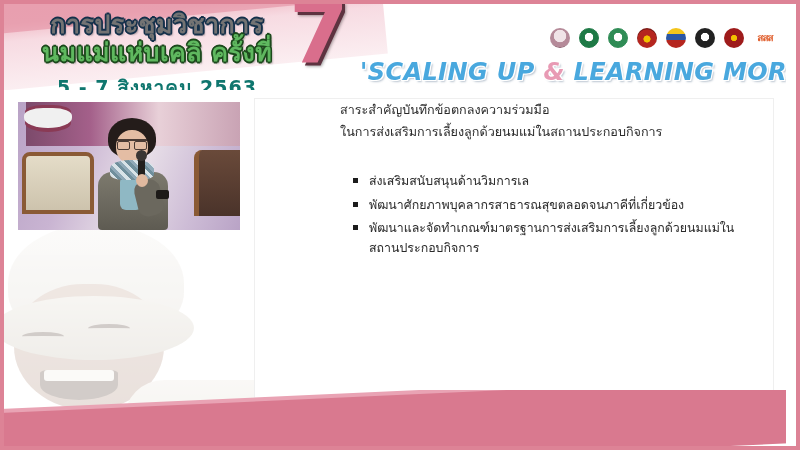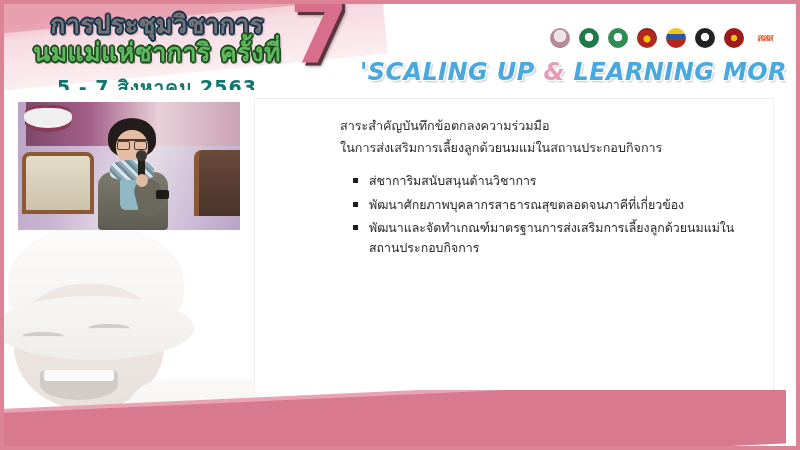--- a/index.html
+++ b/index.html
@@ -253,21 +253,21 @@
     position:absolute; left:120px; top:150px; width:150px; height:60px;
     background:linear-gradient(#f0ece4,#ded8cd); border-radius:40px 20px 0 0;
   }
 
   
   .content-panel {
     position:absolute; left:250px; top:8px; width:520px; height:330px;
     background:#ffffff; border:1px solid #efefef;
   }
   .heading {
-    position:absolute; left:85px; top:16px; width:420px;
+    position:absolute; left:85px; top:0; width:420px;
     font-size:12.6px; color:#2a2a2a; line-height:1.72; white-space:nowrap;
   }
   .bullets {
     position:absolute; left:98px; top:72px; width:400px;
     list-style:none;
   }
   .bullets li {
     position:relative; padding-left:16px;
     font-size:12.4px; color:#2a2a2a; line-height:1.62;
     margin-bottom:3.5px;
@@ -295,21 +295,21 @@
 <body>
 
 <div id="slide">
 
   <div class="header-zone">
     <div class="swoosh"></div>
     <div class="swoosh2"></div>
 
     <div class="title-block">
       <div class="t-line1">การประชุมวิชาการ</div>
-      <div class="t-line2">นมแม่แห่ชาการิ ครั้งที่</div>
+      <div class="t-line2">นมแม่แห่บเคลิ ครั้งที่</div>
       <div class="t-date">5 - 7 สิงหาคม 2563</div>
     </div>
 
     <div class="big-seven">7</div>
 
     <div class="logos">
       <div class="logo lg1">
           <div class="disc"></div>
           <div class="cap"></div>
         </div>
@@ -387,21 +387,21 @@
       </div>
     </div>
 
     <div class="content-panel">
       <div class="heading">
         <div>สาระสำคัญบันทึกข้อตกลงความร่วมมือ</div>
         <div>ในการส่งเสริมการเลี้ยงลูกด้วยนมแม่ในสถานประกอบกิจการ</div>
       </div>
 
       <ul class="bullets">
-        <li>ส่ชาการิมสนับสนุนด้านวิชาการ</li>
+        <li>ส่งเสริมสนับสนุนด้านวิมการเล</li>
         <li>พัฒนาศักยภาพบุคลากรสาธารณสุขตลอดจนภาคีที่เกี่ยวข้อง</li>
         <li>พัฒนาและจัดทำเกณฑ์มาตรฐานการส่งเสริมการเลี้ยงลูกด้วยนมแม่ในสถานประกอบกิจการ</li>
       </ul>
     </div>
   </div>
 
   <div class="bottom-band">
     <div class="bb-light"></div>
     <div class="bb-dark"></div>
   </div>

